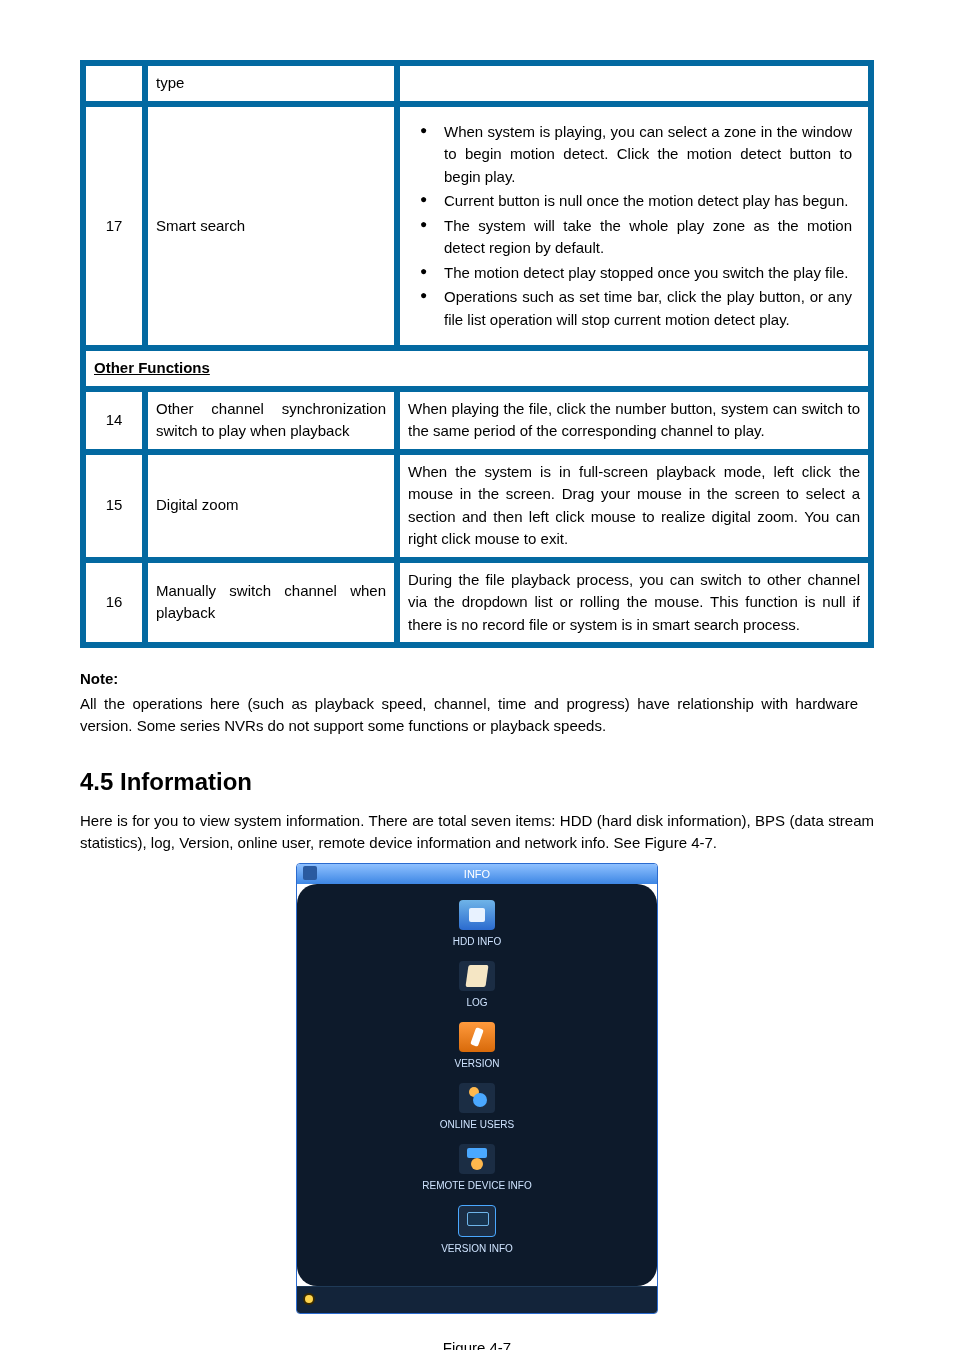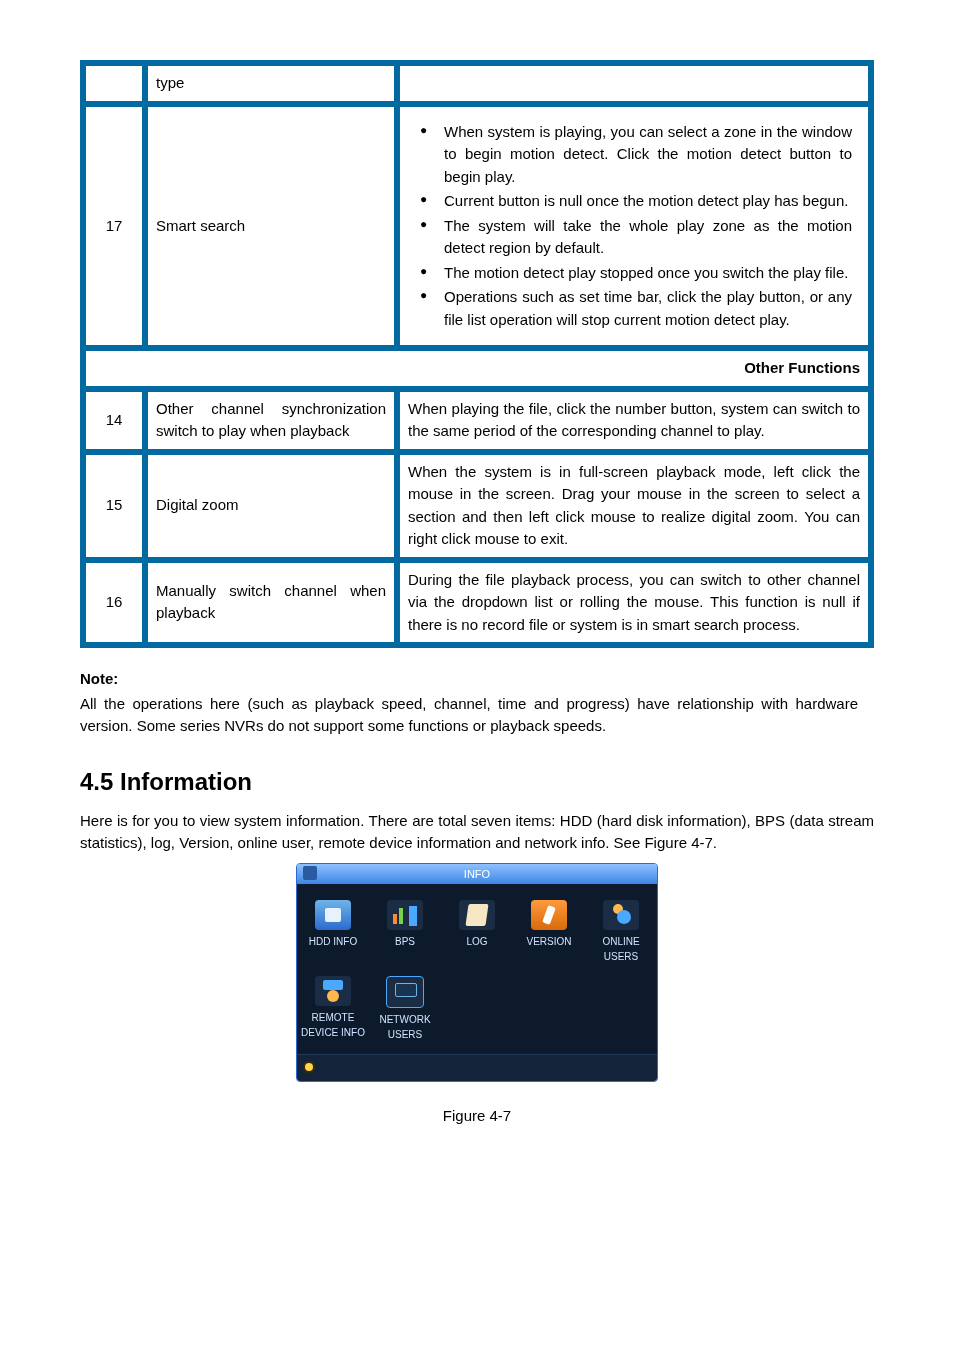--- a/index.html
+++ b/index.html
@@ -32,22 +32,23 @@
   td.label {
     width: 80px;
     vertical-align: middle;
   }
   td.wide-label {
     width: 230px;
     vertical-align: middle;
     text-align: justify;
   }
   td.header {
-    text-align: right;
+    text-align: left;
     font-weight: bold;
+    text-decoration: underline;
   }
   ul.bullets {
     list-style: none;
     margin: 8px;
     padding: 0;
   }
   ul.bullets li {
     position: relative;
     padding-left: 28px;
     text-align: justify;
@@ -101,23 +102,24 @@
     left: 6px;
     top: 2px;
     width: 14px;
     height: 14px;
     background: #2a5aa0;
     border-radius: 2px;
   }
   .info-grid {
     background: #0d1a2b;
     display: grid;
-    grid-template-columns: repeat(5, 1fr);
+    grid-template-columns: repeat(1, 1fr);
     gap: 0;
-    padding: 10px 0 6px 0;
+    padding: 10px 0 0 0;
+    border-radius: 20px;
   }
   .info-item {
     text-align: center;
     color: #cfe4ff;
     font-size: 10px;
     padding: 6px 4px;
   }
   .info-item .ico {
     width: 36px;
     height: 30px;
@@ -220,42 +222,38 @@
     <div class="info-title">
       <span class="q"></span>
       <span>INFO</span>
     </div>
     <div class="info-grid">
       <div class="info-item">
         <div class="ico ico-hdd"></div>
         <div>HDD INFO</div>
       </div>
       <div class="info-item">
-        <div class="ico ico-bps"></div>
-        <div>BPS</div>
-      </div>
-      <div class="info-item">
         <div class="ico ico-log"></div>
         <div>LOG</div>
       </div>
       <div class="info-item">
         <div class="ico ico-ver"></div>
         <div>VERSION</div>
       </div>
       <div class="info-item">
         <div class="ico ico-usr"></div>
         <div>ONLINE USERS</div>
       </div>
       <div class="info-item">
         <div class="ico ico-rem"></div>
         <div>REMOTE DEVICE INFO</div>
       </div>
       <div class="info-item">
         <div class="ico ico-net"></div>
-        <div>NETWORK USERS</div>
+        <div>VERSION INFO</div>
       </div>
       <div class="info-item"></div>
       <div class="info-item"></div>
     </div>
     <div class="info-footer"></div>
   </div>
   <div class="fig-caption">Figure 4-7</div>
 </div>
 
 </body></html>

